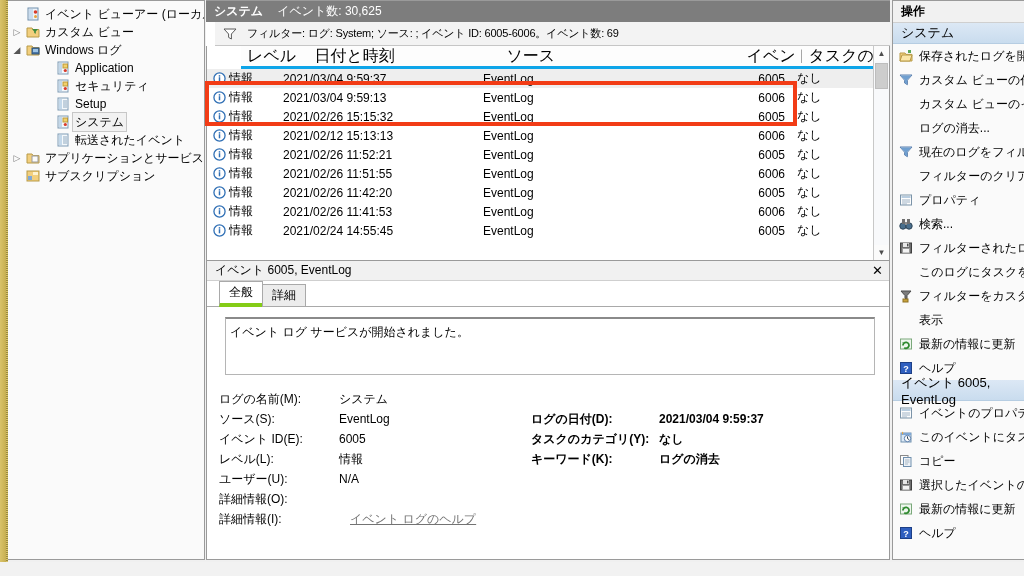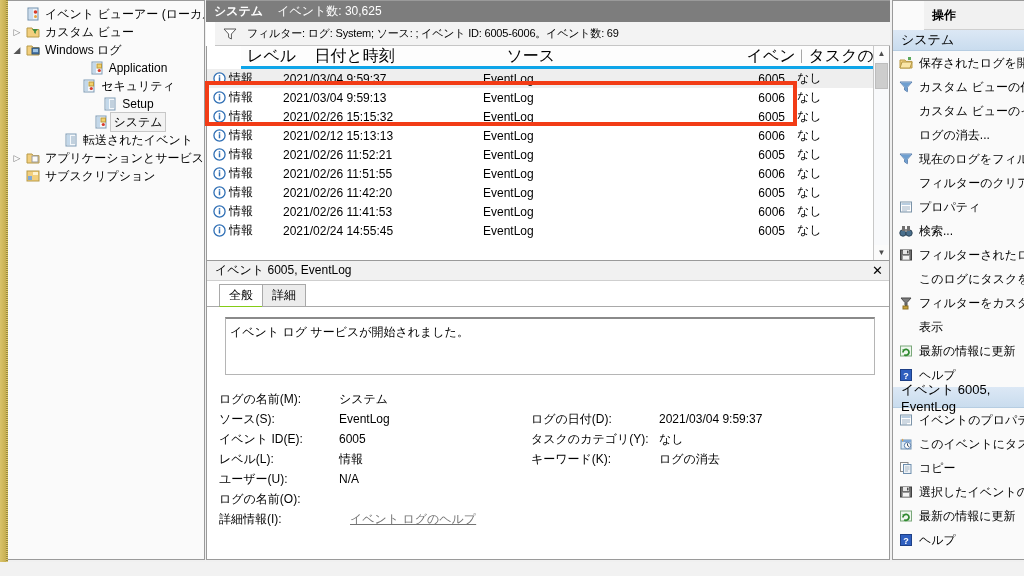--- a/index.html
+++ b/index.html
@@ -24,21 +24,21 @@
     overflow:hidden;}
   .tree-list{padding:4px 0 0 0;}
   .tree-row{display:flex;align-items:center;height:18px;padding-left:2px;
     white-space:nowrap;font-size:12px;line-height:18px;}
   .tree-row .twisty{width:14px;flex:none;text-align:center;color:#7b7b7b;font-size:9px;}
   .tree-row .twisty.closed::before{content:"\25B7";}
   .tree-row .twisty.open::before{content:"\25E2";color:#555;}
   .tree-row .ico{width:18px;flex:none;display:flex;align-items:center;justify-content:center;}
   .tree-row .lbl{padding:0 3px;}
   .tree-row.sel .lbl{border:1px solid #c7c7c7;background:#f2f2f2;padding:0 2px;}
-  .ind1{padding-left:2px;} .ind2{} .ind3{padding-left:32px;justify-content:center;}
+  .ind1{padding-left:2px;} .ind2{} .ind3{padding-left:32px;}
 
   
   svg{display:block;}
 
   
   .center{position:absolute;left:206px;top:0;width:684px;height:560px;
     background:#fff;box-sizing:border-box;}
   .center-header{height:22px;background:#7d7d7d;color:#fff;
     display:flex;align-items:center;padding:0 0 0 8px;font-size:12px;font-weight:bold;
     border-top:1px solid #9a9a9a;box-sizing:border-box;}
@@ -76,39 +76,39 @@
   .detail{position:absolute;left:0;top:260px;width:684px;height:300px;
     background:#fff;border:1px solid #9a9a9a;box-sizing:border-box;}
   .detail-title{height:20px;background:#f1f1f1;border-bottom:1px solid #cfcfcf;
     display:flex;align-items:center;justify-content:space-between;padding:0 6px 0 8px;
     font-size:12px;box-sizing:border-box;}
   .detail-title .x{font-weight:bold;cursor:default;font-size:13px;}
   .tabs{display:flex;align-items:flex-end;height:22px;padding-left:12px;
     border-bottom:1px solid #a9a9a9;background:#fff;box-sizing:border-box;margin-top:4px;}
   .tab{padding:2px 9px 2px 9px;border:1px solid #a9a9a9;font-size:12px;background:#ececec;
     margin-right:-1px;position:relative;top:1px;}
-  .tab.active{background:#fff;border-bottom:1px solid #84cc16;}
+  .tab.active{background:#fff;border-bottom:4px solid #84cc16;}
   .msgbox{margin:10px 14px 0 18px;height:58px;border:1px solid #b5b5b5;
     border-top:2px solid #8a8a8a;background:#fff;box-sizing:border-box;
     padding:5px 4px 0 4px;font-size:12px;}
   .fields{margin:14px 0 0 12px;position:relative;font-size:12px;}
   .fld{display:flex;height:20px;align-items:center;}
   .fld .k{width:120px;}
   .fld .v{flex:1;}
-  .fields-right{position:absolute;left:312px;top:20px;}
+  .fields-right{position:absolute;left:312px;top:20px;font-weight:bold;}
   .fields-right .fld .k{width:128px;}
   .link{color:#737373;text-decoration:underline;margin-left:11px;}
 
   
   .actions{position:absolute;left:892px;top:0;width:132px;height:560px;
     background:#fafafa;border:1px solid #9a9a9a;border-right:none;box-sizing:border-box;
     overflow:hidden;}
-  .actions-head{height:29px;background:#f1f1f1;border-bottom:1px solid #cfcfcf;
+  .actions-head{height:22px;background:#f1f1f1;border-bottom:1px solid #cfcfcf;
     display:flex;align-items:center;padding-left:8px;font-size:12px;font-weight:bold;
-    box-sizing:border-box;margin-left:31px;}
+    box-sizing:border-box;}
   .grp-head{height:21px;display:flex;align-items:center;padding-left:8px;
     font-size:13px;box-sizing:border-box;
     background:linear-gradient(180deg,#dce8f5 0%,#c9dcee 100%);
     border-bottom:1px solid #b6cde2;}
   .act{height:24px;display:flex;align-items:center;padding-left:6px;
     font-size:12px;white-space:nowrap;box-sizing:border-box;}
   .act .ico{width:20px;flex:none;display:flex;align-items:center;}
   .act .lbl{overflow:hidden;}
 
   
@@ -464,21 +464,21 @@
             </div>
             <div class="fld">
               <span class="k">レベル(L):</span>
               <span class="v">情報</span>
             </div>
             <div class="fld">
               <span class="k">ユーザー(U):</span>
               <span class="v">N/A</span>
             </div>
             <div class="fld">
-              <span class="k">ログの名前(O):</span>
+              <span class="k">詳細情報(O):</span>
               <span class="v"></span>
             </div>
             <div class="fld">
               <span class="k">詳細情報(I):</span>
               <span class="v link">イベント ログのヘルプ</span>
             </div>
           </div>
         <div class="fields-right" id="fields-right">
             <div class="fld">
               <span class="k">ログの日付(D):</span>

